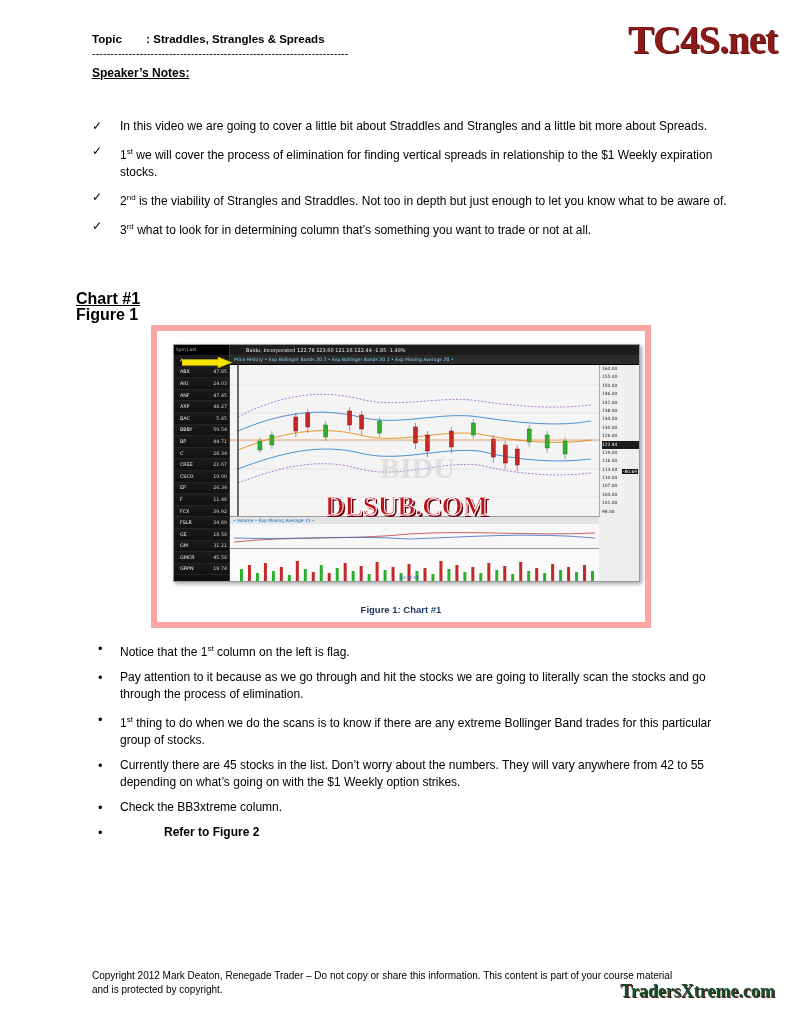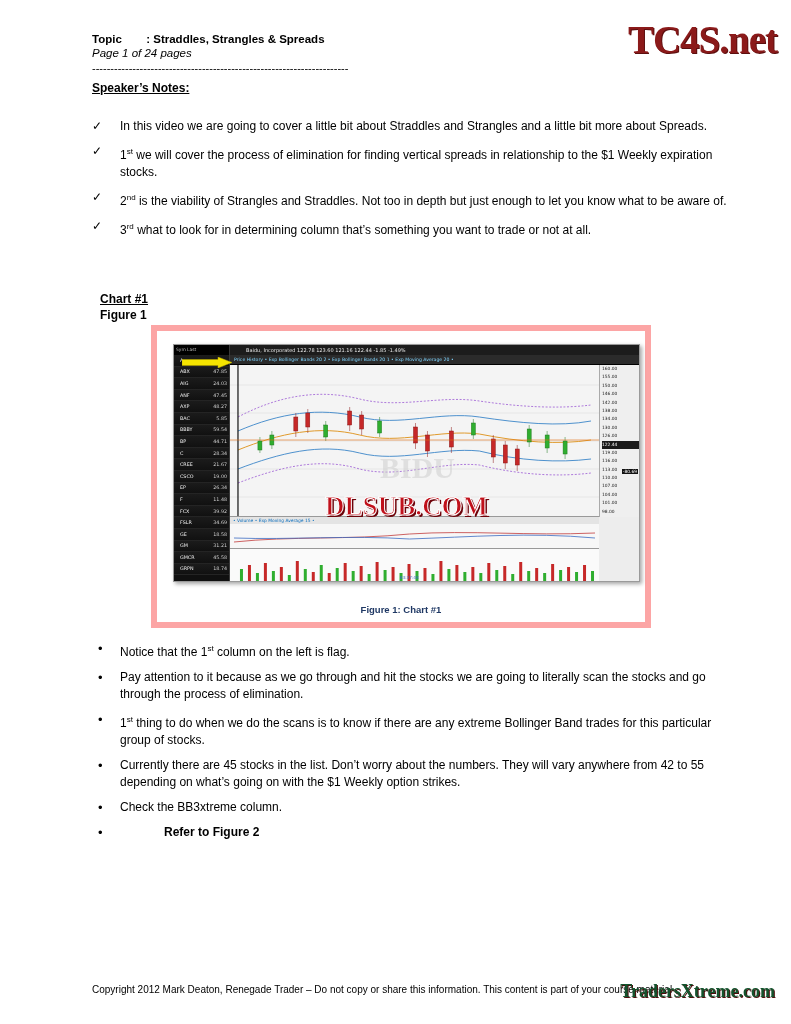--- a/index.html
+++ b/index.html
@@ -87,23 +87,23 @@
   .mark.dot { font-size: 13px; padding-left: 6px; }
   .row-text {
     flex: 1 1 auto;
     line-height: 17px;
   }
   sup { font-size: 8px; vertical-align: super; }
   .bold { font-weight: bold; padding-left: 44px; }
   
   .chart-labels {
     position: absolute;
-    left: 100px;
+    left: 76px;
     top: 291px;
-    font-size: 12px;
+    font-size: 16px;
   }
   .chart-num {
     font-weight: bold;
     text-decoration: underline;
     line-height: 16px;
   }
   .figure-num {
     font-weight: bold;
     line-height: 16px;
   }
@@ -295,21 +295,20 @@
 <div class="page">
 
   <div class="brand-logo">TC4S.net</div>
 
   <div class="header">
     <div class="hdr-line">
       <span>Topic</span>
       <span style="display:inline-block;width:18px"></span>
       <span>: Straddles, Strangles &amp; Spreads</span>
     </div>
-    <div class="hdr-page">Page 1 of 24 pages</div>
     <div class="rule-dashes">----------------------------------------------------------------------</div>
     <div class="notes-title">Speaker’s Notes:</div>
   </div>
 
   <div class="list" style="top:118px">
 
     <div class="list-row">
       <div class="mark check">✓</div>
       <div class="row-text">
         <span>In this video we are going to cover a little bit about Straddles and Strangles and a little bit more about Spreads.</span>
@@ -635,17 +634,18 @@
       <div class="mark dot">•</div>
       <div class="row-text bold">
         <span>Refer to Figure 2</span>
       </div>
     </div>
 
   </div>
 
   <div class="footer">
     <div>Copyright 2012 Mark Deaton, Renegade Trader – Do not copy or share this information. This content is part of your course material</div>
+    <div>and is protected by copyright.</div>
   </div>
 
   <div class="footer-brand">TradersXtreme.com</div>
 
 </div>
 
 </body></html>

